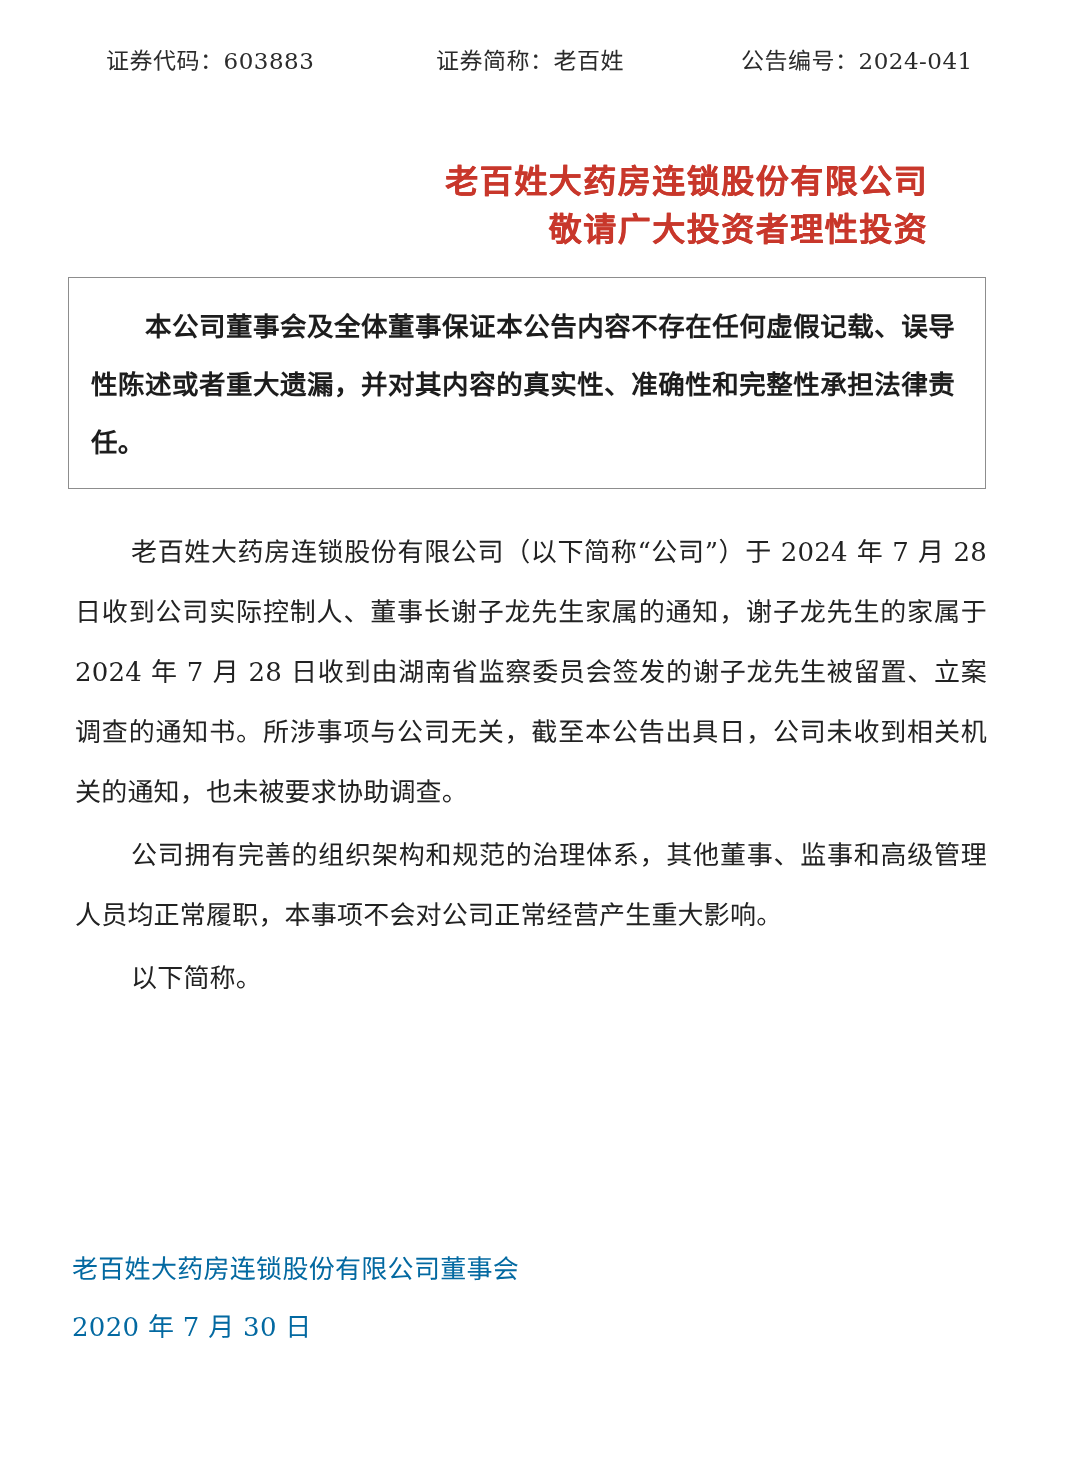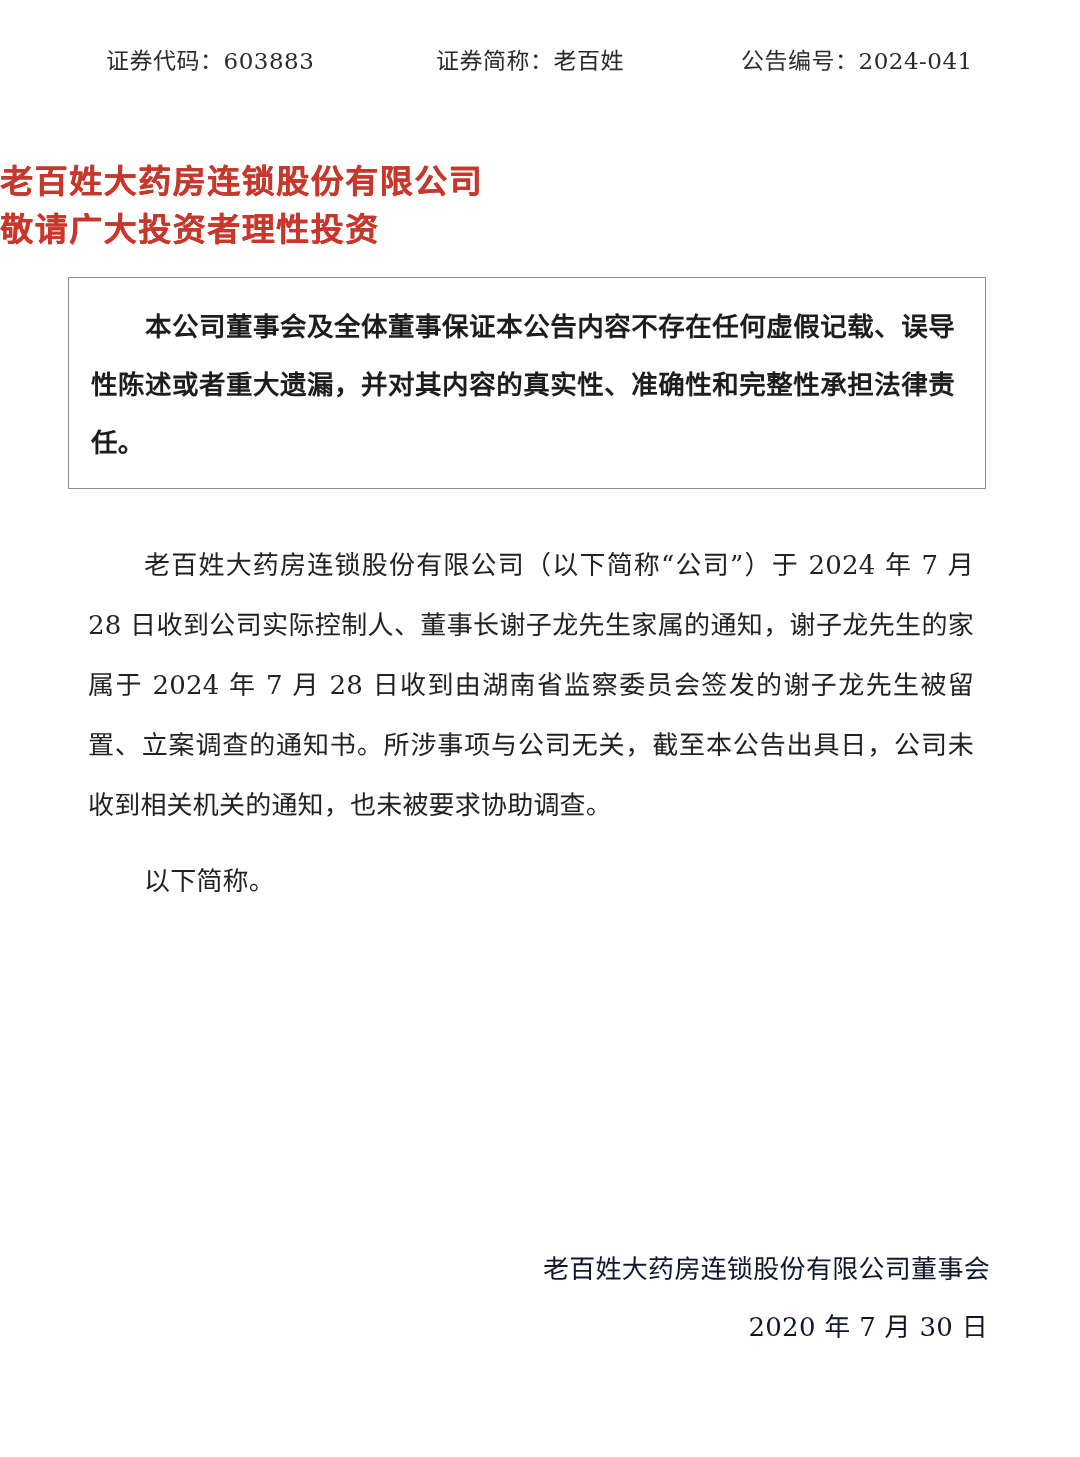--- a/index.html
+++ b/index.html
@@ -46,21 +46,21 @@
   .hcell-code  { width: 330px; }
   .hcell-abbr  { width: 305px; }
   .hcell-num   { width: 300px; }
 
   
   .title-block {
     position: absolute;
     top: 158px;
     left: 0;
     width: 928px;
-    text-align: left;
+    text-align: right;
   }
   .title-line {
     color: #c8372b;
     font-weight: bold;
     font-size: 33px;
     line-height: 48px;
     letter-spacing: 1.5px;
     font-family: "DejaVu Serif", "Liberation Serif", serif;
     text-shadow: 0.6px 0 0 #c8372b;
   }
@@ -93,34 +93,34 @@
     left: 72px;
     width: 918px;
   }
   .para {
     font-size: 26px;
     line-height: 60px;
     text-indent: 56px;
     text-align: justify;
     text-justify: inter-ideograph;
     color: #222222;
-    margin: 16px;
+    margin: 3px;
     letter-spacing: 0.2px;
   }
 
   
   .sign-block {
     position: absolute;
     top: 1240px;
     left: 72px;
     width: 918px;
-    text-align: right;
+    text-align: left;
     font-size: 26px;
     line-height: 58px;
-    color: #0f172a;
+    color: #0369a1;
     letter-spacing: 0.3px;
   }
   .sign-line { display: block; }
   .sign-date { display: block; padding-right: 2px; }
 </style>
 </head>
 <body>
 
 <div class="page">
 
@@ -132,20 +132,21 @@
     <div class="title-line">老百姓大药房连锁股份有限公司</div>
     <div class="title-line">敬请广大投资者理性投资</div>
   </div>
 
   <div class="disclaimer-box">
     <div class="disclaimer-text">本公司董事会及全体董事保证本公告内容不存在任何虚假记载、误导性陈述或者重大遗漏，并对其内容的真实性、准确性和完整性承担法律责任。</div>
   </div>
 
   <div class="body-block">
     <p class="para">老百姓大药房连锁股份有限公司（以下简称“公司”）于 2024 年 7 月 28 日收到公司实际控制人、董事长谢子龙先生家属的通知，谢子龙先生的家属于 2024 年 7 月 28 日收到由湖南省监察委员会签发的谢子龙先生被留置、立案调查的通知书。所涉事项与公司无关，截至本公告出具日，公司未收到相关机关的通知，也未被要求协助调查。</p>
+    <p class="para">公司拥有完善的组织架构和规范的治理体系，其他董事、监事和高级管理人员均正常履职，本事项不会对公司正常经营产生重大影响。</p>
     <p class="para">以下简称。</p>
   </div>
 
   <div class="sign-block">
     <span class="sign-line">老百姓大药房连锁股份有限公司董事会</span>
     <span class="sign-date">2020 年 7 月 30 日</span>
   </div>
 
 </div>
 

